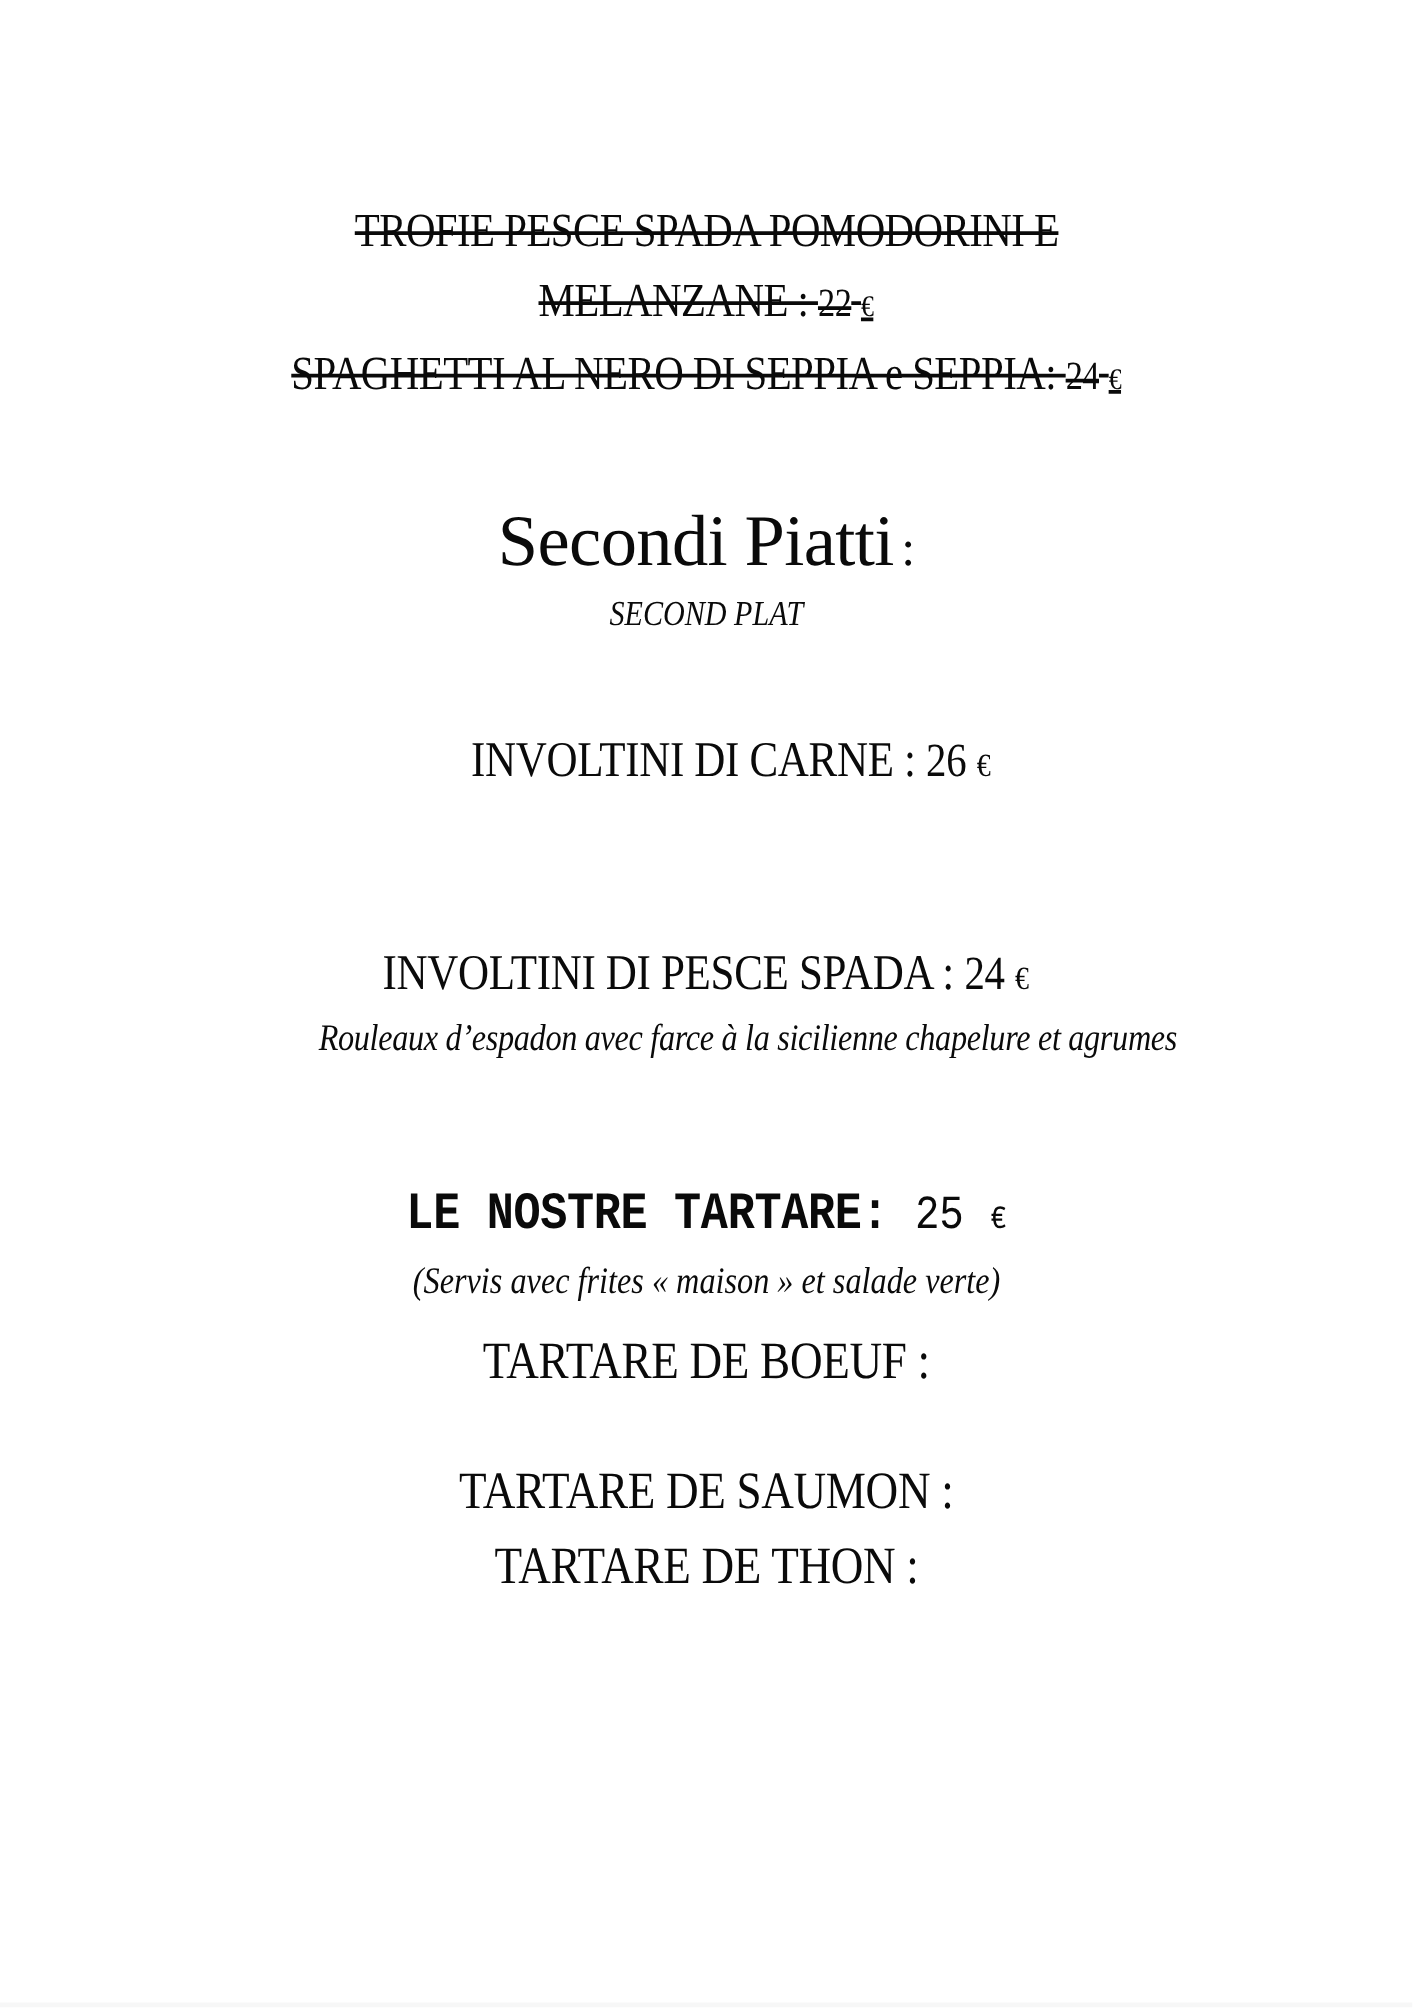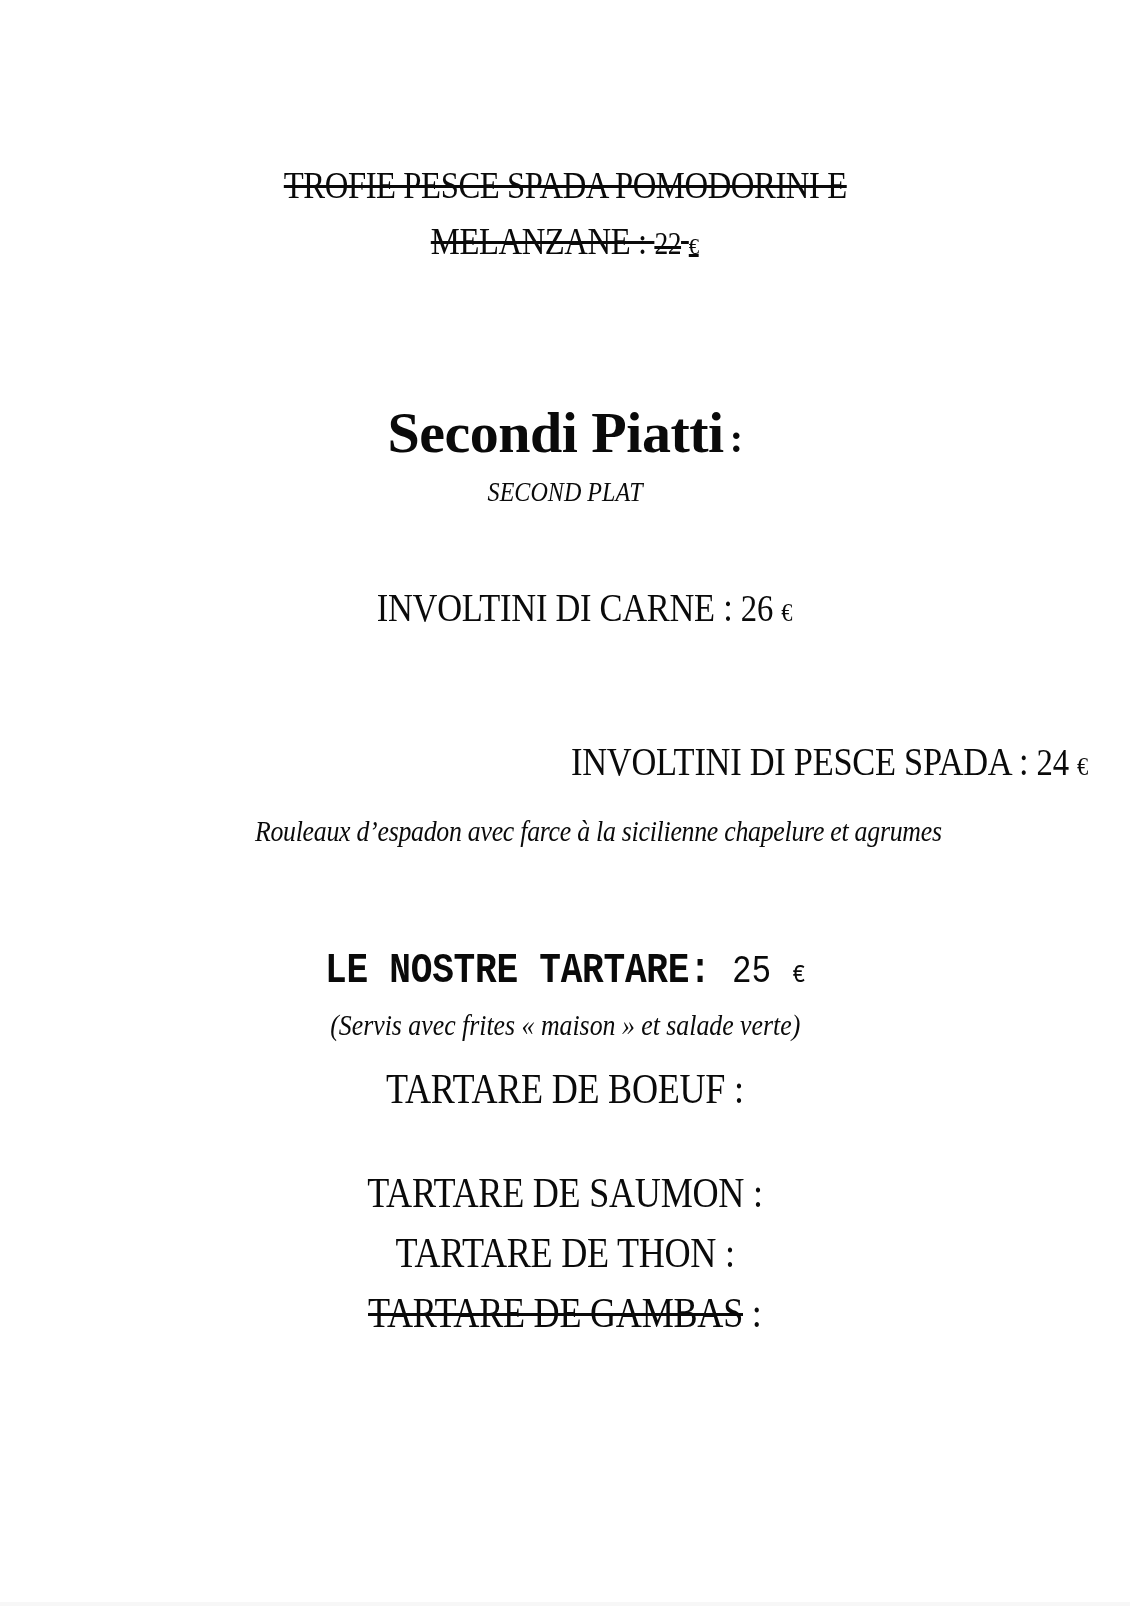--- a/index.html
+++ b/index.html
@@ -42,21 +42,21 @@
     .struck-title {
       font-size: 38px;
       letter-spacing: -0.5px;
       line-height: 1;
     }
     .price-small { font-size: 32px; }
     .euro-small { font-size: 24px; }
 
     .section-title {
       font-size: 58px;
-      font-weight: bold;
+      font-weight: normal;
       line-height: 1;
       letter-spacing: -0.5px;
     }
     .section-title .colon { font-size: 40px; margin-left: 6px; }
     .section-sub {
       font-size: 28px;
       font-style: italic;
       line-height: 1;
     }
     .item-name {
@@ -102,33 +102,36 @@
 <body>
 
 <div class="page">
 
   <div class="line" style="top:166px;">
     <span class="cond struck-title strike">TROFIE PESCE SPADA POMODORINI E</span>
   </div>
   <div class="line" style="top:222px;">
     <span class="cond struck-title strike"><span>MELANZANE : </span><span class="price-small">22</span> <span class="euro-small">€</span></span>
   </div>
+  <div class="line" style="top:280px;">
+    <span class="cond struck-title strike"><span>SPAGHETTI AL NERO DI SEPPIA e SEPPIA: </span><span class="price-small">24</span> <span class="euro-small">€</span></span>
+  </div>
 
   <div class="line" style="top:404px;">
     <span class="section-title"><span>Secondi Piatti</span><span class="colon">:</span></span>
   </div>
   <div class="line" style="top:478px;">
     <span class="cond section-sub">SECOND PLAT</span>
   </div>
 
   <div class="line" style="top:588px;margin-left:20px;">
     <span class="cond item-name"><span>INVOLTINI DI CARNE : </span><span class="price">26</span> <span class="euro">€</span></span>
   </div>
 
-  <div class="line" style="top:742px;text-align:right;">
+  <div class="line" style="top:758px;">
     <span class="cond item-name"><span>INVOLTINI DI PESCE SPADA : </span><span class="price">24</span> <span class="euro">€</span></span>
   </div>
   <div class="line" style="top:816px;padding-left:33px;">
     <span class="cond item-desc">Rouleaux d’espadon avec farce à la sicilienne chapelure et agrumes</span>
   </div>
 
   <div class="line" style="top:950px;font-family:Liberation Mono, monospace;">
     <span class="cond tartare-title"><span>LE NOSTRE TARTARE: </span><span class="price">25</span> <span class="euro">€</span></span>
   </div>
   <div class="line" style="top:1010px;">
@@ -137,18 +140,15 @@
 
   <div class="line" style="top:1068px;">
     <span class="cond tartare-item">TARTARE DE BOEUF :</span>
   </div>
   <div class="line" style="top:1172px;">
     <span class="cond tartare-item">TARTARE DE SAUMON :</span>
   </div>
   <div class="line" style="top:1232px;">
     <span class="cond tartare-item">TARTARE DE THON :</span>
   </div>
-  <div class="line" style="top:1292px;">
-    <span class="cond tartare-item"><span class="strike">TARTARE DE GAMBAS</span><span> :</span></span>
-  </div>
 
   <div class="footer-strip"></div>
 </div>
 
 </body></html>

